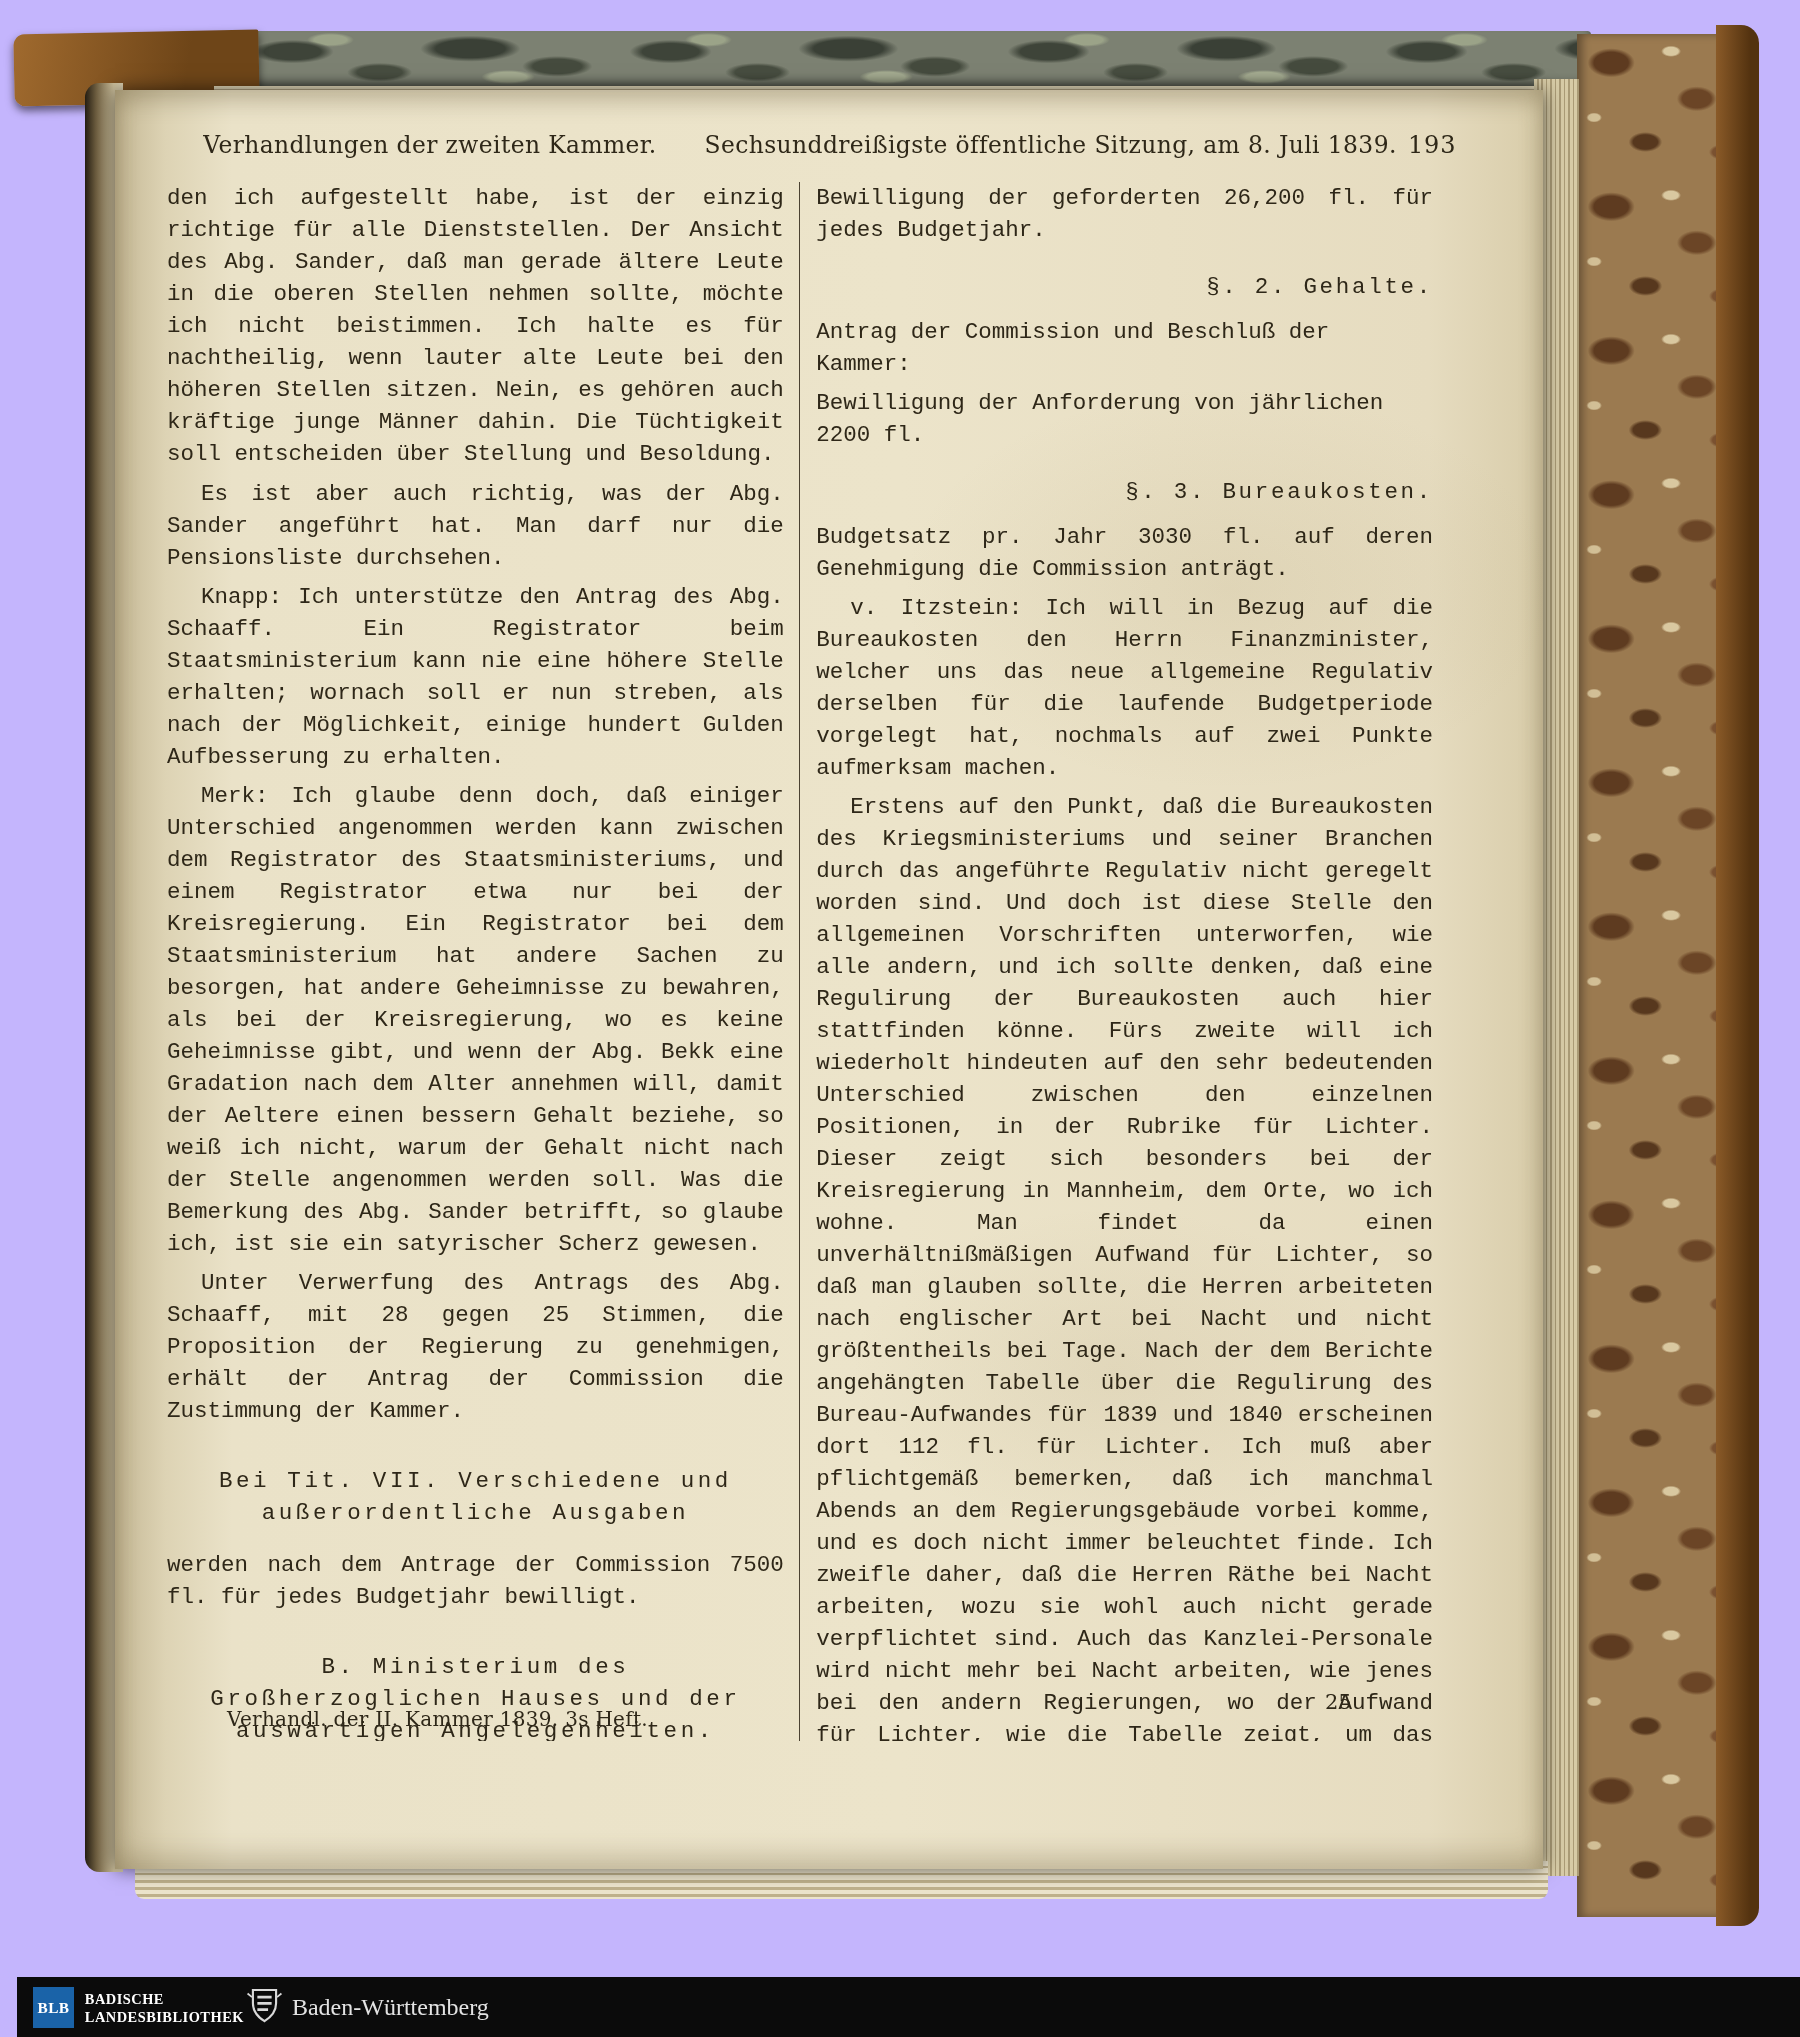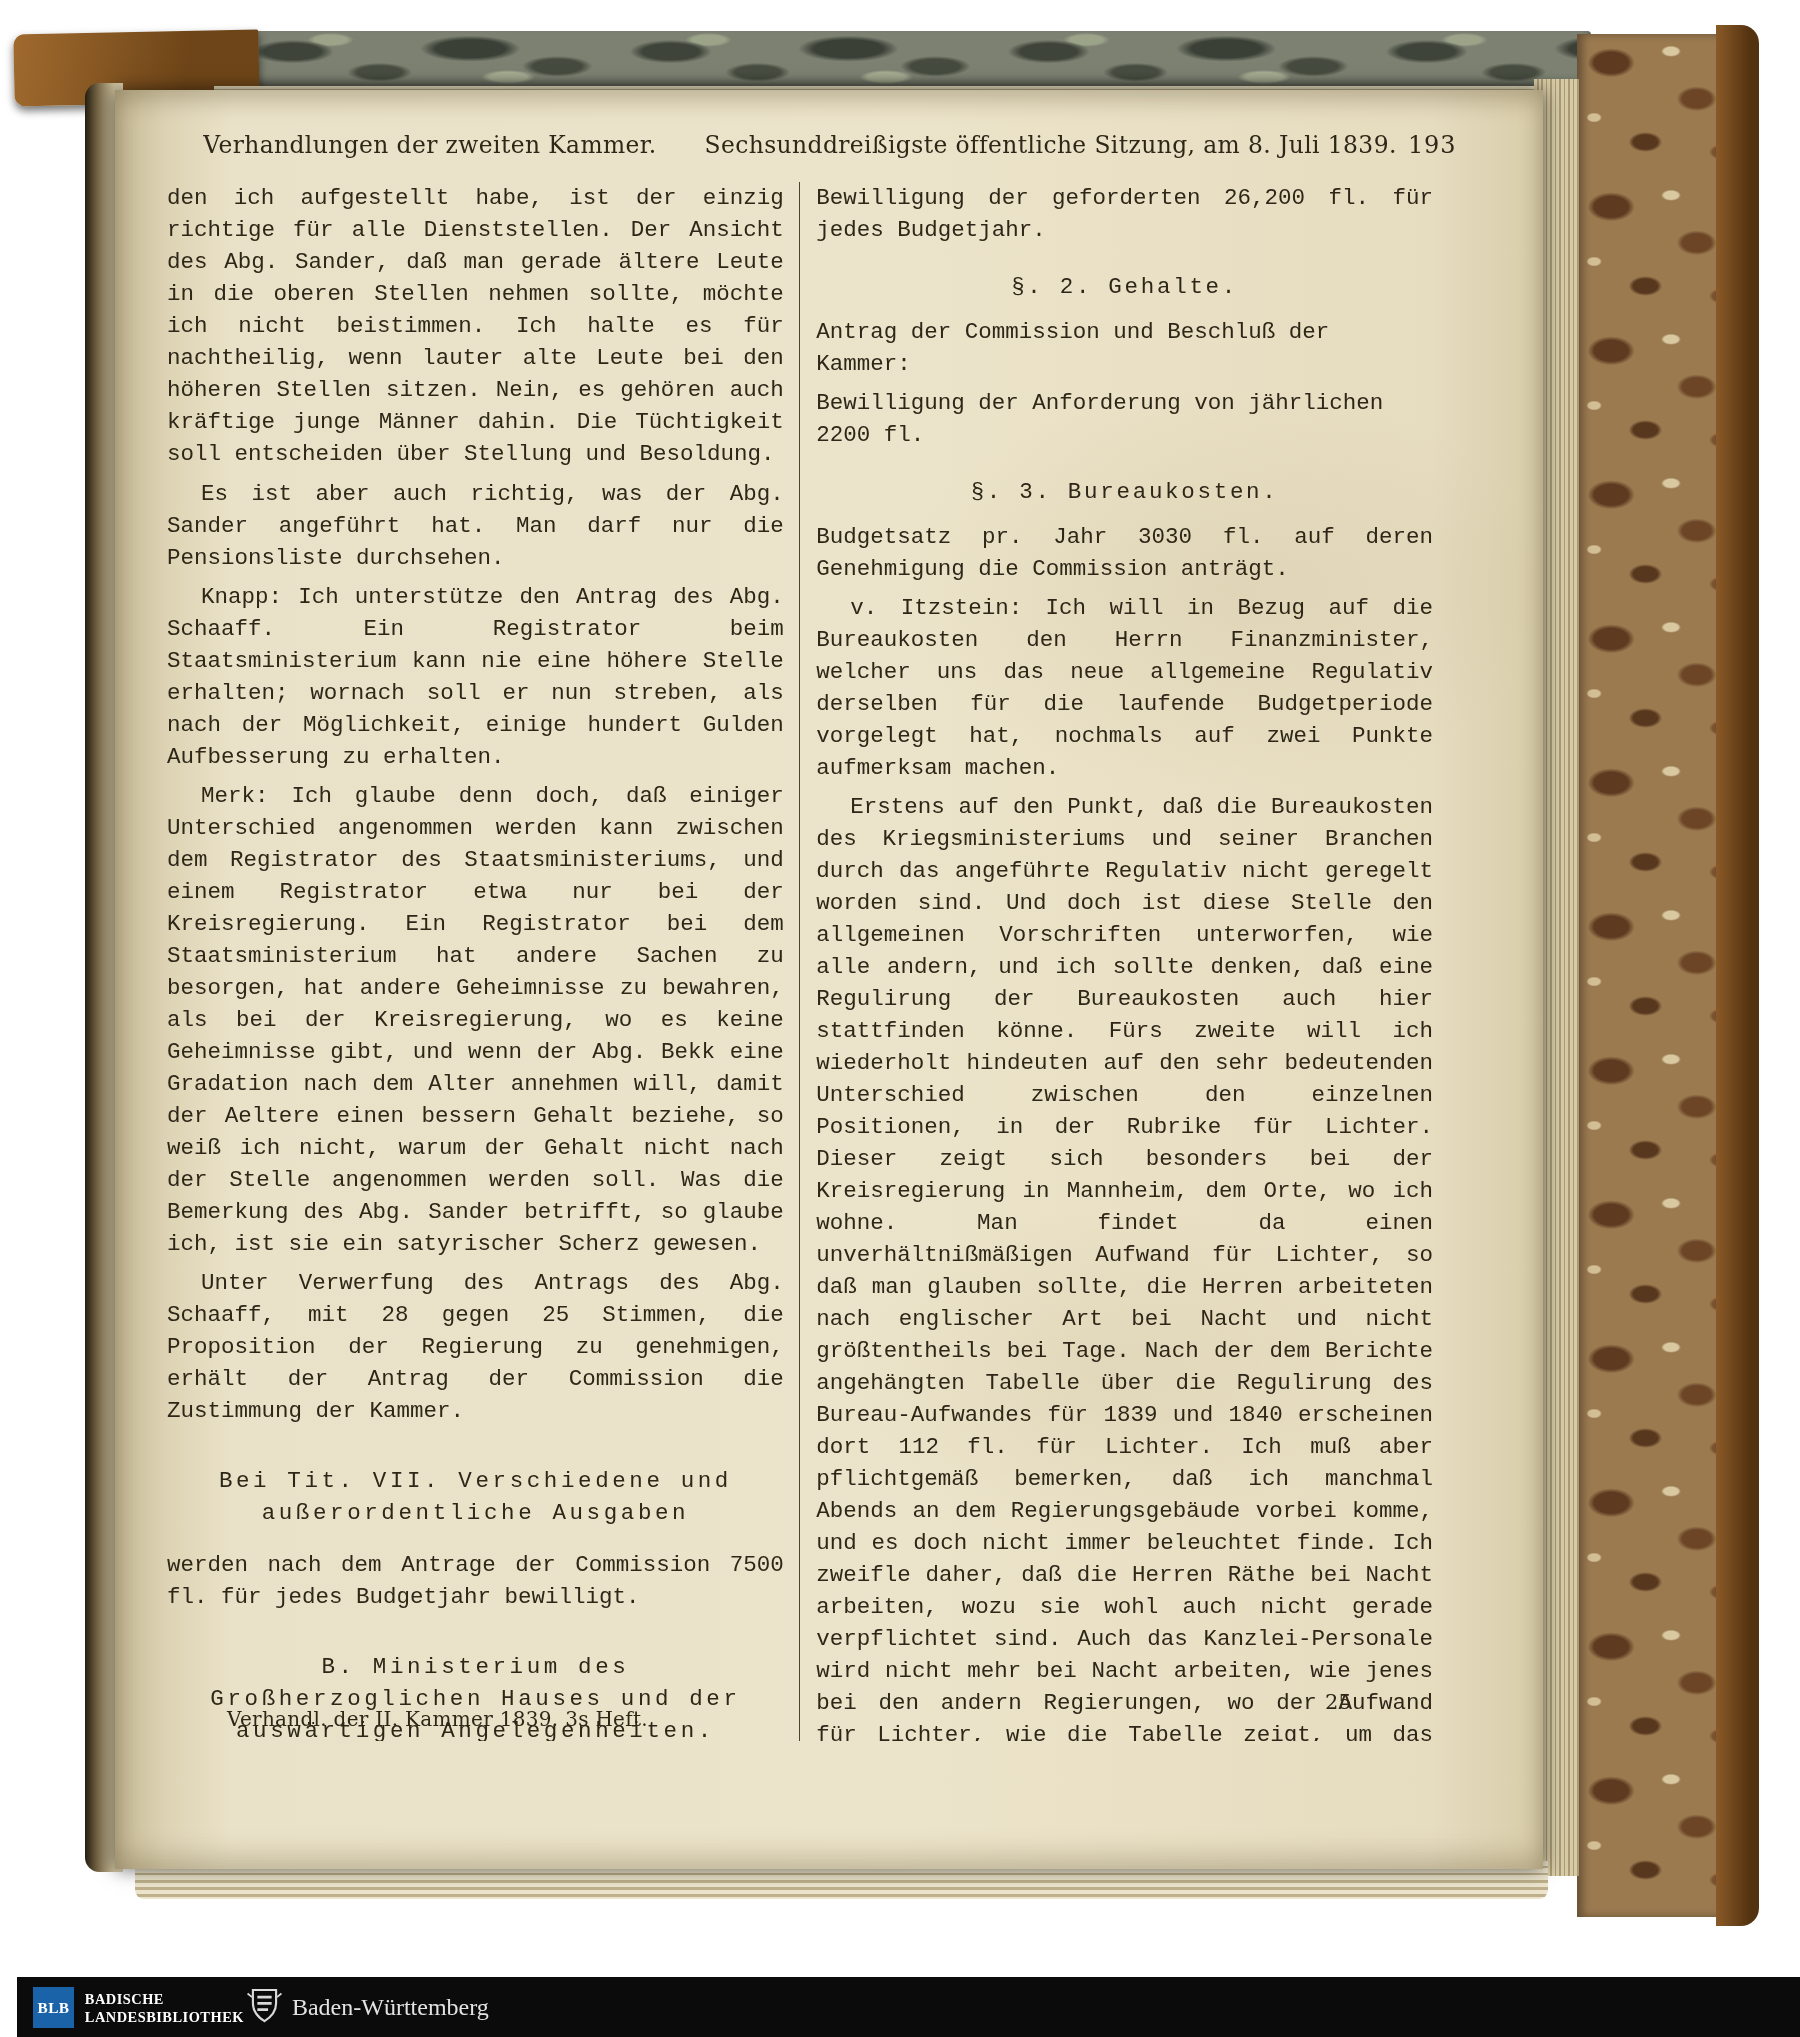--- a/index.html
+++ b/index.html
@@ -1,18 +1,18 @@
 <!DOCTYPE html>
 <html style="font-size:14.4px"><head>
 <meta charset="utf-8">
 <style>
   html,body {margin:0; padding:0; background:#121110;}
   .stage {
     position:relative; width:1800px; height:2038px;
-    background:#ffffff; overflow:hidden;
+    background:#c4b5fd; overflow:hidden;
     font-family:"DejaVu Serif", serif;
   }
 
   
   .top-marble {
     position:absolute; left:236px; top:31px; width:1355px; height:59px; z-index:1;
     background-color:#7c8172;
     background-image:
       radial-gradient(ellipse 63px 18px at 15% 35%, #3e4439 0 45%, transparent 65%),
       radial-gradient(ellipse 50px 14.4px at 38% 70%, #474d40 0 45%, transparent 65%),
@@ -101,21 +101,21 @@
   .col-right {border-left:1.8px solid #4b4232; padding-left:16px;}
 
   .blk {margin:0 0 7.2px; text-indent:0;font-family:Liberation Mono, monospace;}
   .blk.indent {text-indent:34px;}
   .blk.center {text-align:left; margin:7.2px 0;}
   .blk.heading {
     text-align:center; letter-spacing:3.6px; line-height:32px;
     margin:38px 16px 20px;
   }
   .blk.heading-sm {
-    text-align:center; letter-spacing:2.7px; margin:25px 0 12.6px;
+    text-align:right; letter-spacing:2.7px; margin:25px 0 12.6px;
   }
 
   .signature {
     position:absolute; left:112px; top:1617px;
     font-size:20px; letter-spacing:0.3px;
   }
   .sheetnum {
     position:absolute; left:1210px; top:1600px; font-size:21px;
   }
 

